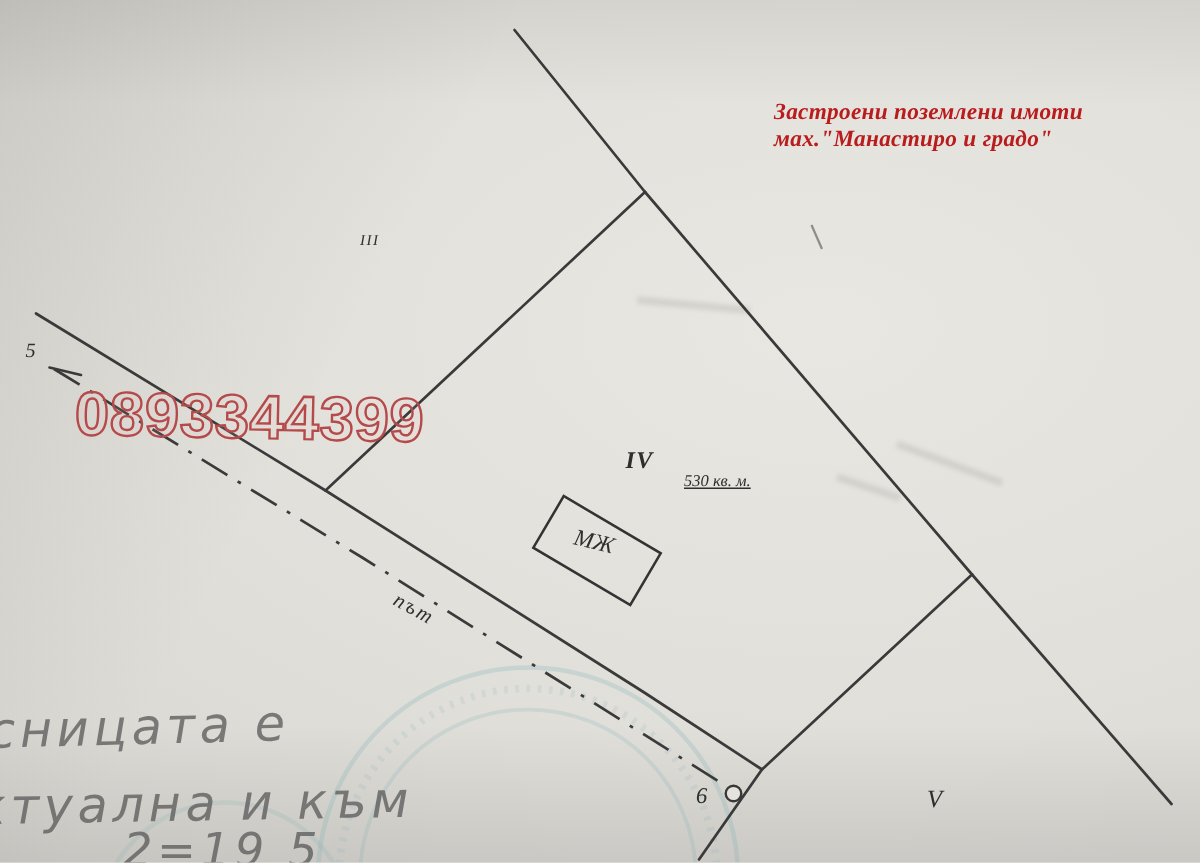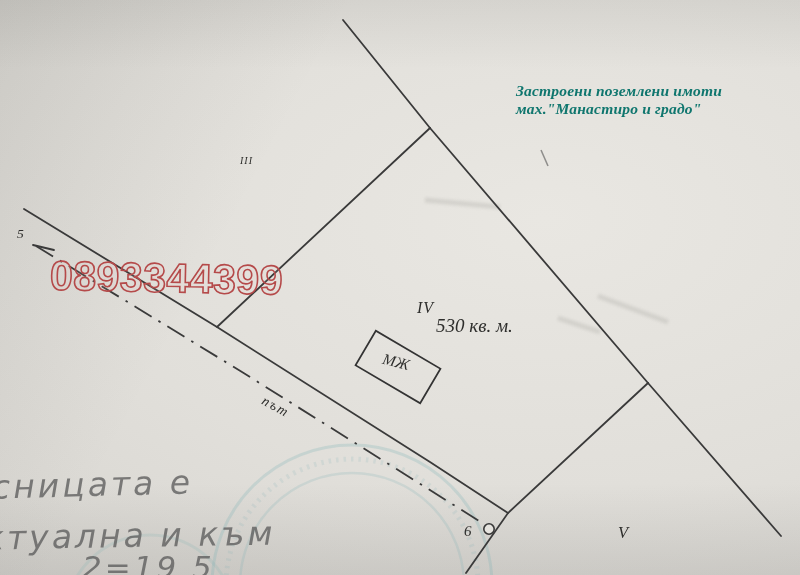--- a/index.html
+++ b/index.html
@@ -8,21 +8,21 @@
   .paper{position:absolute;inset:0;
     background:
       linear-gradient(118deg, rgba(60,60,55,.11) 0%, rgba(60,60,55,0) 32%),
       linear-gradient(to bottom, rgba(80,80,75,.09), rgba(80,80,75,0) 12%),
       linear-gradient(to top, rgba(70,70,68,.12), rgba(70,70,68,0) 16%),
       radial-gradient(130% 105% at 68% 38%, #e9e7e2 0%, #e1dfda 45%, #d8d6d1 78%, #d0cec9 100%);
   }
   svg.map{position:absolute;left:0;top:0;}
   .lbl{position:absolute;color:#2e2e2c;font-style:italic;white-space:nowrap;}
   .annotation{position:absolute;left:516px;top:66px;width:230px;
-    font:600 italic 15.5px/17.5px "Liberation Serif",serif;color:#0f766e;letter-spacing:.2px;margin-top:16px;}
+    font:600 italic 15.5px/17.5px "Liberation Serif",serif;color:#b91c1c;letter-spacing:.2px;}
   .roman{font-size:10px;letter-spacing:1px;}
   .hw{position:absolute;font-family:"DejaVu Sans",sans-serif;font-style:italic;
       color:rgba(92,92,92,.78);letter-spacing:3px;white-space:nowrap;}
   .smudge-layer{filter:blur(1.4px);}
 </style>
 </head>
 <body>
 
 <div class="paper"></div>
 
@@ -62,22 +62,22 @@
 
   <text x="50" y="292" transform="rotate(1.2 165 278)" font-family="Liberation Sans, sans-serif" font-weight="bold" font-size="41" letter-spacing="0.5" fill="rgba(240,200,200,0.10)" stroke="#b54a4a" stroke-width="1.6">0893344399</text>
 </svg>
 
 <div class="annotation">
   <div>Застроени поземлени имоти</div>
   <div>мах."Манастиро и градо"</div>
 </div>
 
 <div class="lbl roman" style="left:240px;top:155px;">III</div>
-<div class="lbl roman" style="left:417px;top:299px;font-size:16px;">IV</div>
-<div class="lbl" style="left:436px;top:315px;font-size:19px;">530 кв. м.</div>
+<div class="lbl roman" style="left:417px;top:299px;font-size:16px;font-weight:bold;">IV</div>
+<div class="lbl" style="left:456px;top:315px;font-size:11px;text-decoration:underline;">530 кв. м.</div>
 <div class="lbl roman" style="left:618px;top:523px;font-size:16.5px;">V</div>
 
 <div class="lbl" style="left:371px;top:353px;width:50px;text-align:center;font-size:15.5px;
      transform:rotate(14deg);">МЖ</div>
 
 <div class="lbl" style="left:261px;top:399px;font-size:14px;letter-spacing:1.5px;
      transform:rotate(29deg);">път</div>
 
 <div class="lbl" style="left:17px;top:226px;font-size:13.5px;">5</div>
 <div class="lbl" style="left:464px;top:523px;font-size:15px;">6</div>

